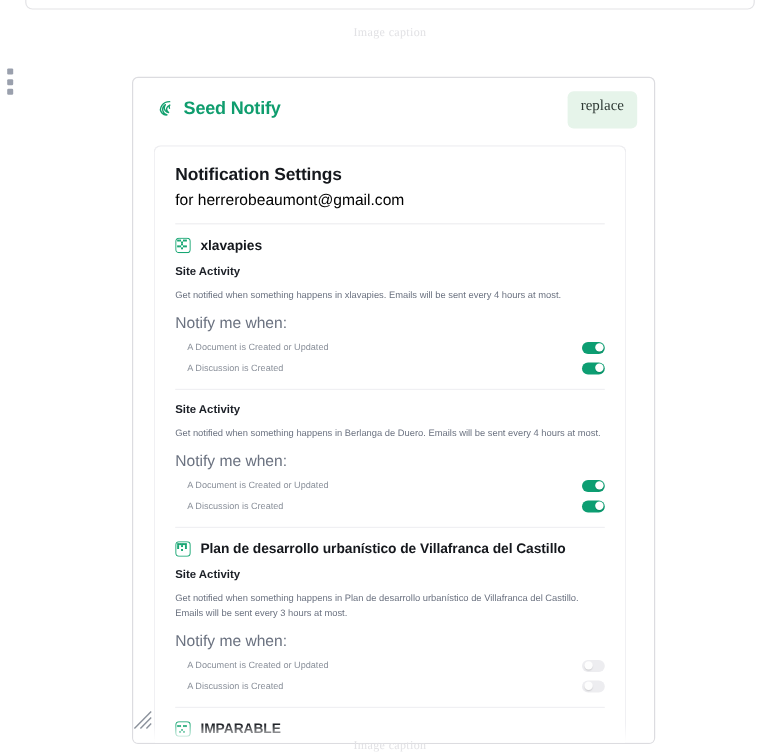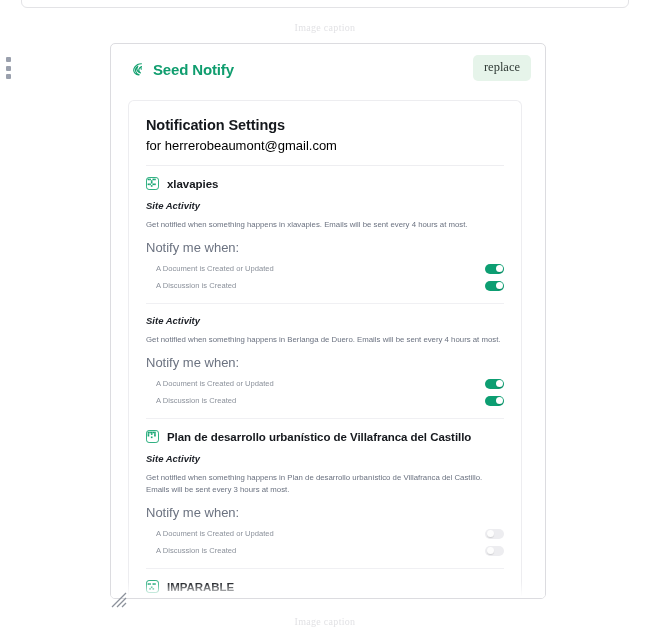--- a/index.html
+++ b/index.html
@@ -42,21 +42,21 @@
     display: flex; flex-direction: column; justify-content: space-between;
   }
   .drag-grip i {
     display: block; width: 5px; height: 5px;
     background: #9aa0ad; border-radius: 1px;
   }
 
   
   .embed-frame {
     position: absolute;
-    left: 110px; top: 43px;
+    left: 110px; top: 64px;
     width: 436px; height: 556px;
     background: #ffffff;
     border: 1px solid #dcdce0;
     border-radius: 5px;
     overflow: hidden;
   }
   .embed-scroll {
     position: absolute; inset: 0;
     overflow: hidden;
   }
@@ -70,21 +70,21 @@
   .brand { display: flex; align-items: center; gap: 7px; }
   .brand-mark { width: 17px; height: 17px; display:block; }
   .brand-name {
     font-size: 15px; font-weight: 700; color: #0f9d6e;
     letter-spacing: -0.15px;
   }
   .replace-btn {
     position: absolute; right: 14px; top: 11px;
     background: #e6f4ea;
     border: none; border-radius: 5px;
-    padding: 6px 11px 7px;
+    padding: 6px 11px 12px;
     font-family: "Liberation Serif", serif;
     font-size: 12.5px;
     color: #2f3a35;
     cursor: pointer;
     line-height: 1;
   }
 
   
   .settings-card {
     margin: 6px 23px 0 17px;
@@ -119,21 +119,20 @@
     width: 13px; height: 13px; flex: 0 0 13px;
     display: block;
   }
   .site-name {
     font-size: 11.5px; font-weight: 700; color: #15181d;
     letter-spacing: -0.05px;
   }
   .activity-label {
     font-size: 9.5px; font-weight: 700; color: #1b1f26;
     margin: 0 0 8px;
-    font-style: italic;
   }
   .activity-desc {
     font-size: 7.8px; color: #6b7280; line-height: 1.55;
     margin: 0 0 9px; max-width: 375px;
   }
   .notify-label {
     font-size: 13px; color: #6b7280; margin: 0 0 5px;
   }
   .toggle-row {
     display: flex; align-items: center; justify-content: space-between;

